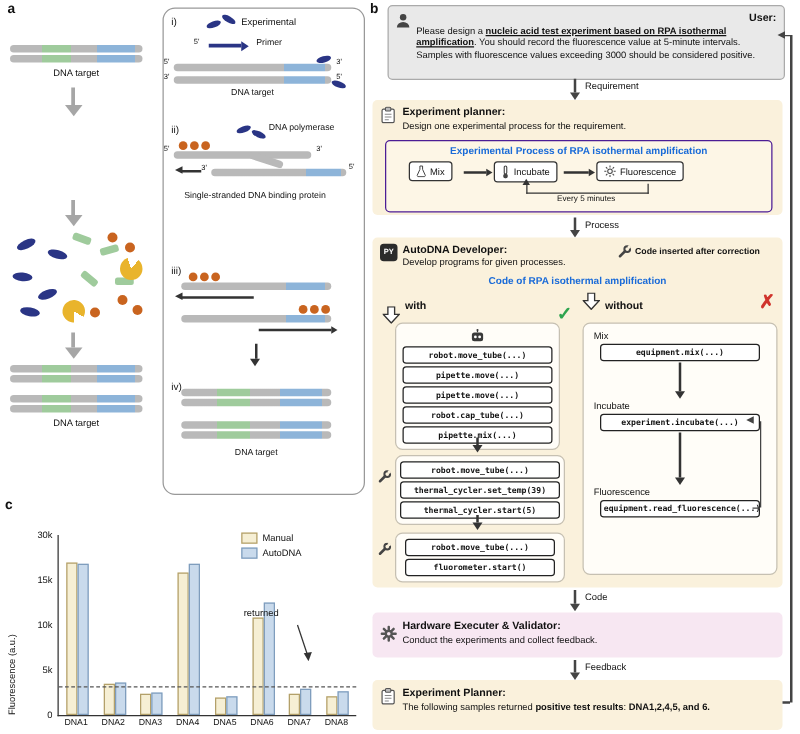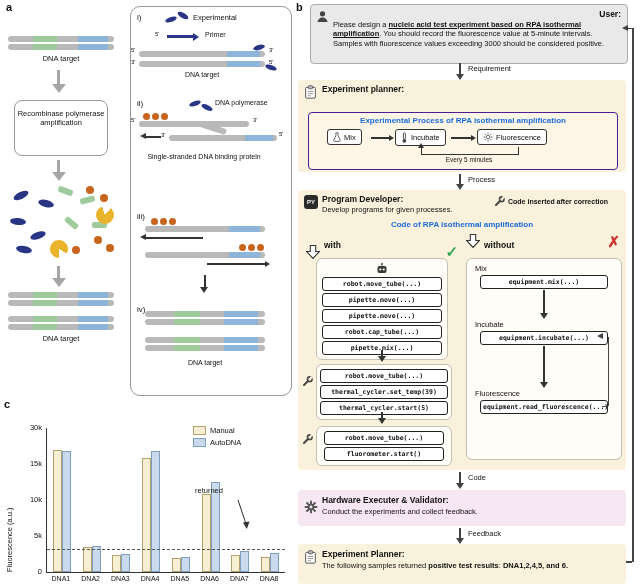--- a/index.html
+++ b/index.html
@@ -65,21 +65,20 @@
 
   <div class="abs panel-label" style="left:6px;top:1px;">a</div>
 
   <div class="strand grad-a" style="left:8px;top:36px;width:106px;"></div>
   <div class="strand grad-a" style="left:8px;top:44px;width:106px;"></div>
   <div class="abs t75" style="left:8px;top:54px;width:106px;text-align:center;">DNA target</div>
 
   <div class="stem stem-gray" style="left:57px;top:70px;width:3px;height:14px;"></div>
   <div class="ah-down ah-down-gray abs" style="left:51.5px;top:84px;"></div>
 
-  <div class="abs ctr t75" style="left:14px;top:100px;width:92px;height:46px;border:1px solid #999;border-radius:8px;padding-top:8px;">Recombinase polymerase amplification</div>
 
   <div class="stem stem-gray" style="left:57px;top:160px;width:3px;height:12px;"></div>
   <div class="ah-down ah-down-gray abs" style="left:51.5px;top:172px;"></div>
 
   <div class="abs" style="left:8px;top:184px;width:115px;height:78px;">
     <div class="ellipse-navy" style="left:5px;top:8px;transform:rotate(-25deg);"></div>
     <div class="ellipse-navy" style="left:30px;top:16px;transform:rotate(15deg);"></div>
     <div class="ellipse-navy" style="left:2px;top:34px;transform:rotate(5deg);"></div>
     <div class="ellipse-navy" style="left:22px;top:48px;transform:rotate(-20deg);"></div>
     <div class="ellipse-navy" style="left:8px;top:62px;transform:rotate(10deg);"></div>
@@ -193,20 +192,21 @@
     <span class="abs" style="left:6px;top:5px;">
       <svg width="13" height="14" viewBox="0 0 12 13">
           <rect x="1.5" y="2.2" width="9" height="10" rx="1" fill="#fff" stroke="#555" stroke-width="0.9"></rect>
           <rect x="4" y="0.7" width="4" height="2.8" rx="0.8" fill="#bbb" stroke="#555" stroke-width="0.8"></rect>
           <line x1="3.5" y1="6" x2="8.5" y2="6" stroke="#888" stroke-width="0.8"></line>
           <line x1="3.5" y1="8" x2="8.5" y2="8" stroke="#888" stroke-width="0.8"></line>
           <line x1="3.5" y1="10" x2="6.5" y2="10" stroke="#888" stroke-width="0.8"></line>
         </svg>
     </span>
     <div class="box-title abs" style="left:24px;top:4px;">Experiment planner:</div>
+    <div class="box-sub abs" style="left:24px;top:16px;">Design one experimental process for the requirement.</div>
     <div class="inner-proc" style="left:10px;top:32px;width:308px;height:56px;">
       <div class="abs t8 b blue ctr" style="left:0;right:0;top:3px;">Experimental Process of RPA isothermal amplification</div>
       <div class="stepbox" style="left:18px;top:16px;">
         <span>
             <svg width="8" height="10" viewBox="0 0 9 11">
               <polygon points="3.3,0.8 5.7,0.8 5.7,3.8 8.2,9.3 7.5,10.4 1.5,10.4 0.8,9.3 3.3,3.8" fill="#fff" stroke="#444" stroke-width="0.9"></polygon>
             </svg>
           </span>
         <span>Mix</span>
       </div>
@@ -248,21 +248,21 @@
       <div class="abs t65 ctr" style="left:95px;top:43px;width:130px;">Every 5 minutes</div>
     </div>
   </div>
 
   <div class="stem" style="left:459px;top:174px;width:2px;height:10px;"></div>
   <div class="ah-down abs" style="left:455.5px;top:184px;"></div>
   <div class="abs t75" style="left:468px;top:175px;">Process</div>
 
   <div class="flowbox bg-cream" style="left:298px;top:190px;width:328px;height:280px;">
     <div class="abs" style="left:6px;top:5px;width:14px;height:14px;background:#2b2b2b;border-radius:3px;color:#fff;font-size:6px;font-weight:bold;display:flex;align-items:center;justify-content:center;">PY</div>
-    <div class="box-title abs" style="left:24px;top:4px;">Program Developer:</div>
+    <div class="box-title abs" style="left:24px;top:4px;">AutoDNA Developer:</div>
     <div class="box-sub abs" style="left:24px;top:15px;">Develop programs for given processes.</div>
     <span class="abs" style="left:196px;top:6px;">
       <svg width="11" height="11" viewBox="0 0 11 11">
           <line x1="2" y1="9" x2="6" y2="5" stroke="#444" stroke-width="2" stroke-linecap="round"></line>
           <circle cx="7.8" cy="3.2" r="2.3" fill="none" stroke="#444" stroke-width="1.6"></circle>
           <circle cx="9.4" cy="1.6" r="1.4" fill="#faf1dc"></circle>
         </svg>
     </span>
     <div class="abs t7 b" style="left:210px;top:8px;width:114px;">Code inserted after correction</div>
     <div class="abs" style="left:8px;top:44px;width:152px;display:flex;align-items:center;gap:4px;">
@@ -332,21 +332,21 @@
       <span style="flex:1;line-height:1.1;"><span class="t85 b">without</span><br><span class="t7 b">hardware abstraction</span></span>
       <span class="cross">✗</span>
     </div>
 
     <div class="abs" style="left:168px;top:68px;width:154px;height:200px;background:#fffdf8;border:1px solid #c6c0b2;border-radius:6px;">
       <div class="abs t75" style="left:8px;top:5px;">Mix</div>
       <div class="code-box abs wide" style="left:13px;top:16px;">equipment.mix(...)</div>
       <div class="stem" style="left:76px;top:31px;width:1.5px;height:23px;background:#333;"></div>
       <div class="ah-down abs" style="left:72.5px;top:54px;border-top-color:#333;"></div>
       <div class="abs t75" style="left:8px;top:61px;">Incubate</div>
-      <div class="code-box abs wide" style="left:13px;top:72px;">equipment.incubate(...)</div>
+      <div class="code-box abs wide" style="left:13px;top:72px;">experiment.incubate(...)</div>
       <div class="stem" style="left:76px;top:87px;width:1.5px;height:36px;background:#333;"></div>
       <div class="ah-down abs" style="left:72.5px;top:123px;border-top-color:#333;"></div>
       <div class="abs t75" style="left:8px;top:130px;">Fluorescence</div>
       <div class="code-box abs wide" style="left:13px;top:141px;">equipment.read_fluorescence(...)</div>
       <div class="abs" style="left:141px;top:78px;width:1.2px;height:69px;background:#444;"></div>
       <div class="abs" style="left:141px;top:146.5px;width:6px;height:1.2px;background:#444;transform:translateX(-6px);"></div>
       <div class="abs" style="left:141px;top:77.5px;width:0;height:0;transform:translateX(-6px);">
           <span class="ah-left" style="left:-5px;top:-3.5px;"></span>
         </div>
     </div>

